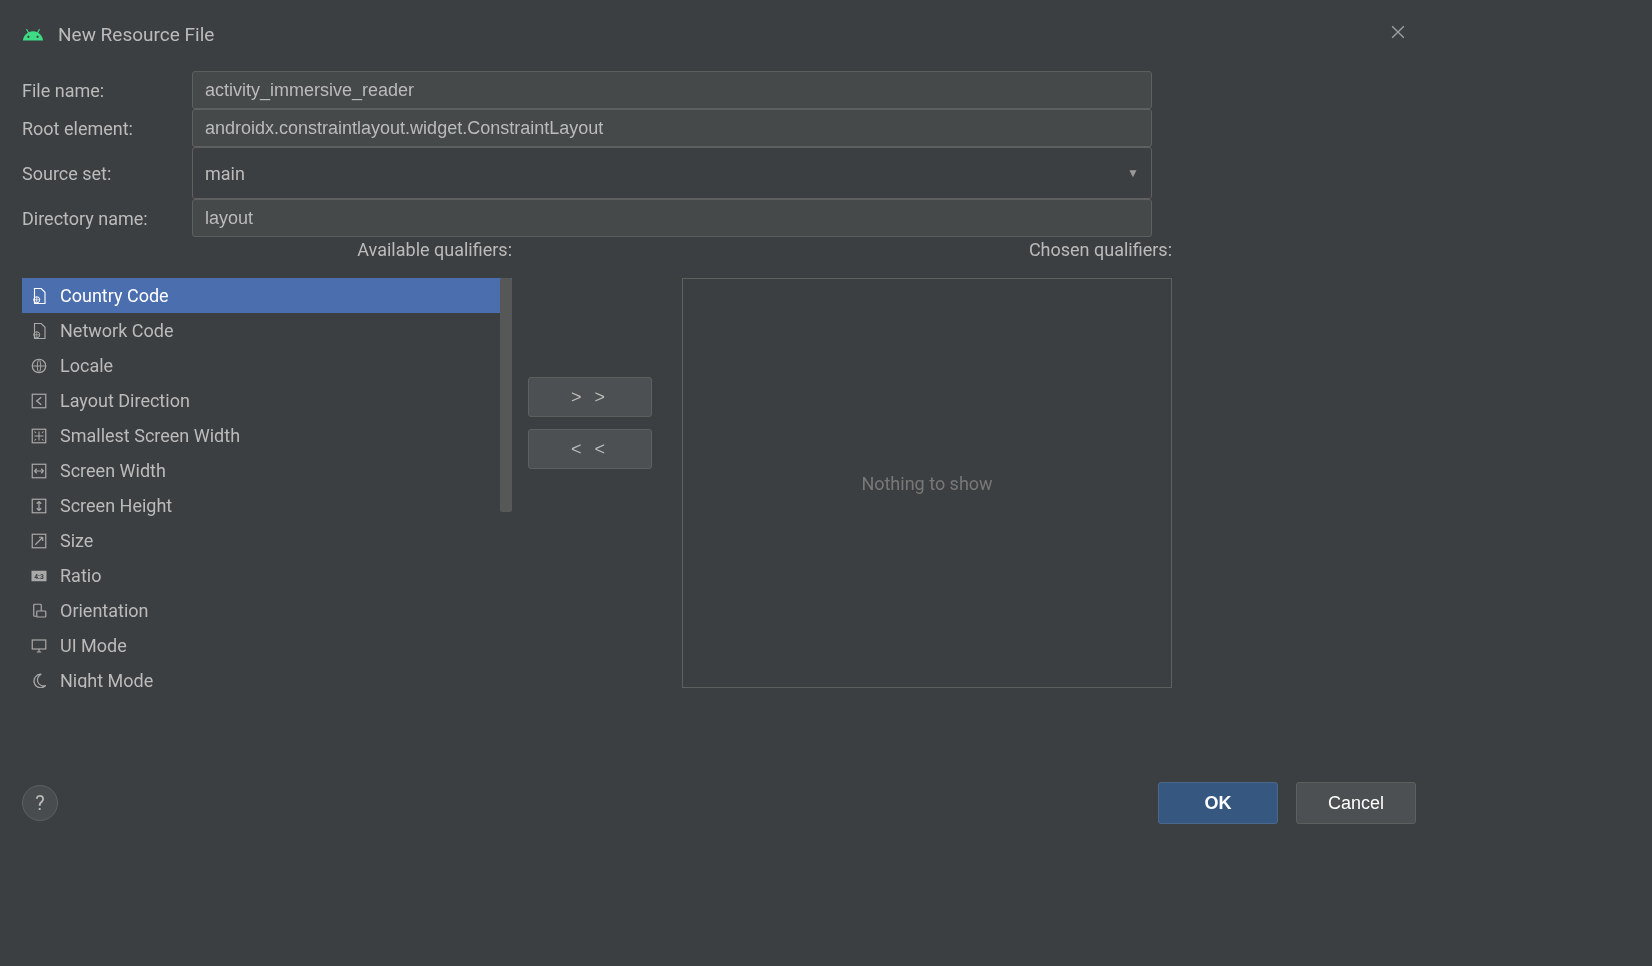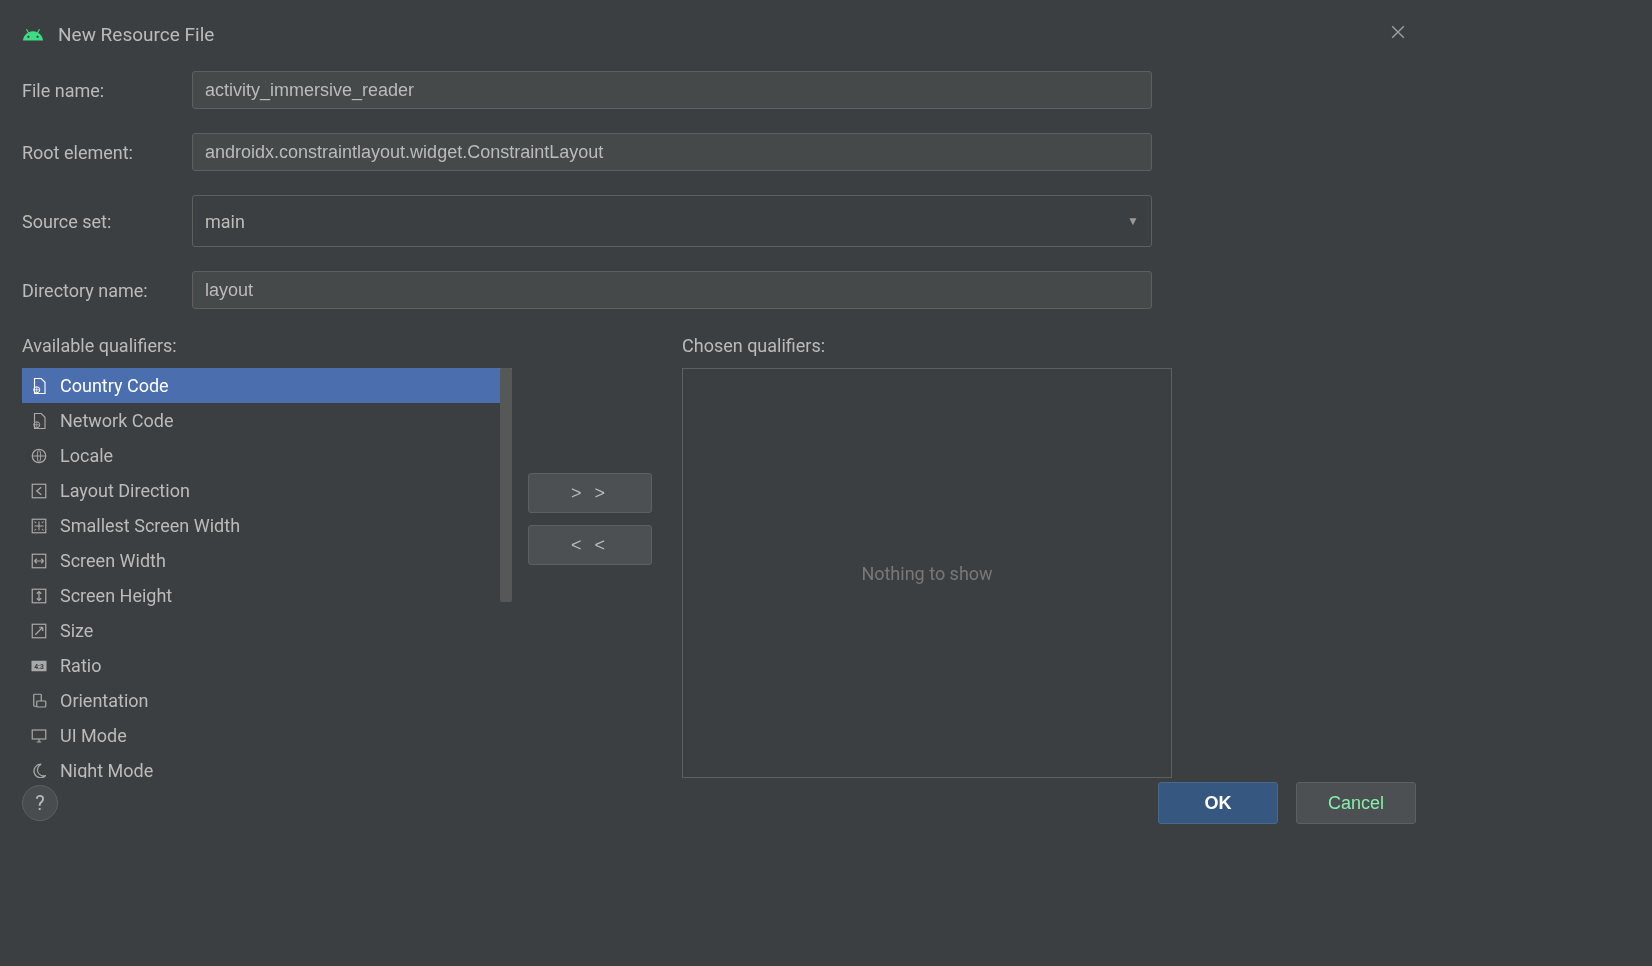--- a/index.html
+++ b/index.html
@@ -25,21 +25,20 @@
   }
   .titlebar-left { display: flex; align-items: center; gap: 14px; }
   .android-icon { width: 22px; height: 22px; }
   .dialog-title { color: #bbbbbb; font-size: 19px; font-weight: 400; }
   .close-x { color: #a0a0a0; font-size: 20px; cursor: pointer; padding: 4px 8px; }
 
   .form-area { padding: 0 22px; }
   .form-row {
     display: flex;
     align-items: center;
-    margin-bottom: 24px;
   }
   .form-label {
     width: 170px;
     color: #bbbbbb;
     font-size: 18px;
   }
   .form-input {
     flex: 0 0 960px;
     height: 38px;
     background: #45494a;
@@ -71,22 +70,23 @@
   .qualifiers-section {
     display: flex;
     padding: 0 22px;
     gap: 0;
     align-items: flex-start;
   }
   .qual-col { display: flex; flex-direction: column; }
   .qual-header {
     color: #bbbbbb;
     font-size: 18px;
-    margin-bottom: 12px;
+    margin-bottom: 18px;
     margin-top: 2px;
+    text-align: right;
   }
   .avail-list {
     width: 490px;
     height: 410px;
     background: #3c3f41;
     border: none;
     overflow-y: auto;
     position: relative;
   }
   .avail-scrollbar {
@@ -166,21 +166,21 @@
   .action-buttons { display: flex; gap: 18px; }
   .btn {
     height: 42px;
     border-radius: 3px;
     font-size: 18px;
     cursor: pointer;
     border: 1px solid #5e6060;
     padding: 0 26px;
   }
   .btn-ok { background: #365880; color: #ffffff; border-color: #4a688c; font-weight: 700; width: 120px; }
-  .btn-cancel { background: #4c5052; color: #86efac; width: 120px; }
+  .btn-cancel { background: #4c5052; color: #ffffff; width: 120px; }
 
   .icon-svg { fill: #a9a9a9; }
   .list-item.selected .icon-svg { fill: #ffffff; }
 </style>
 </head>
 <body>
 
 <div class="dialog">
   <div class="titlebar">
     <div class="titlebar-left">

